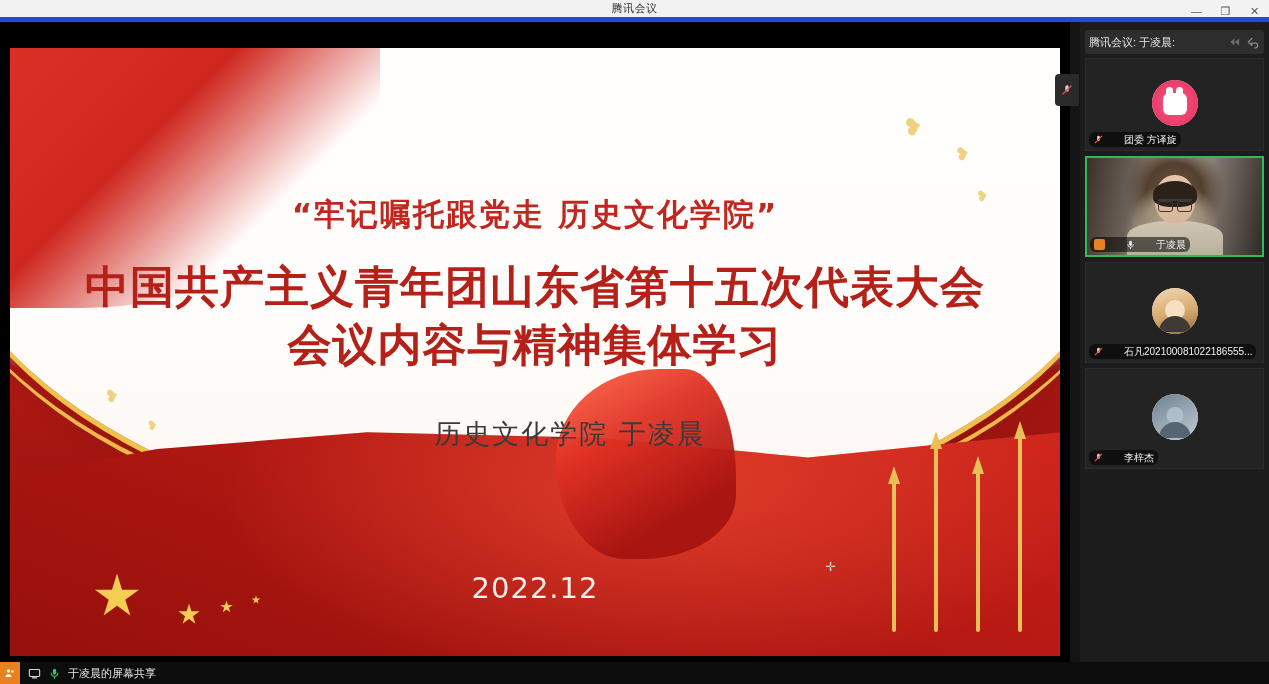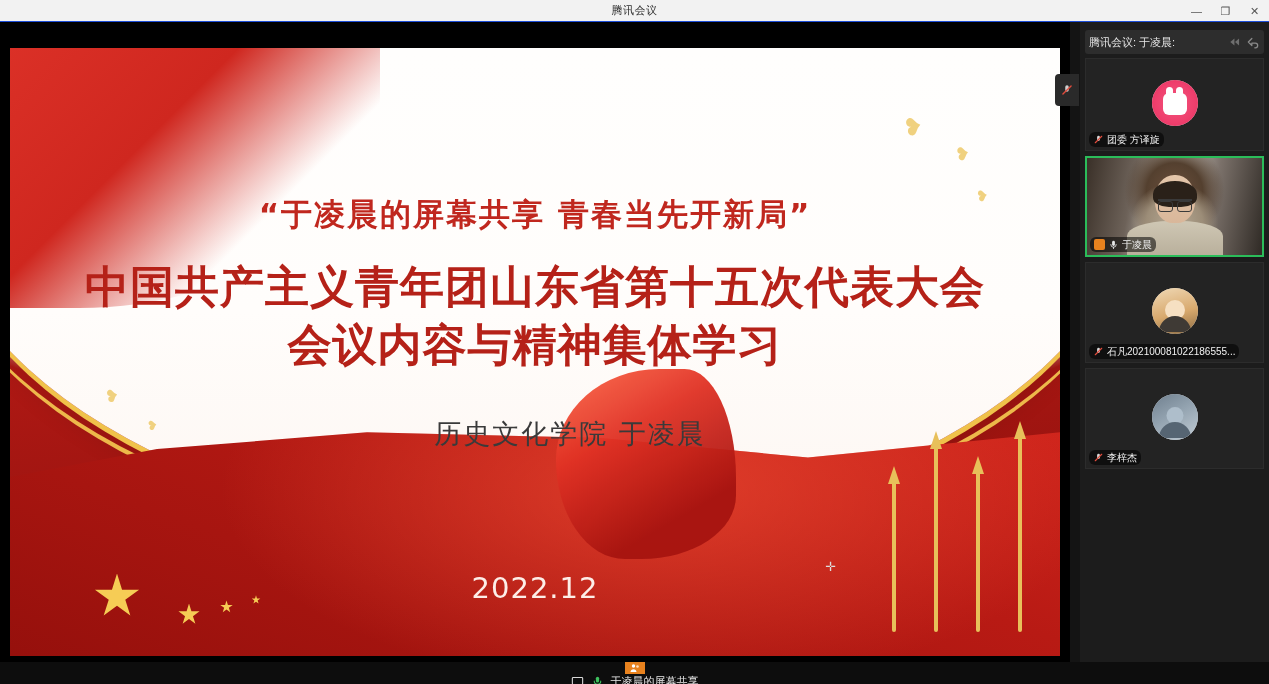--- a/index.html
+++ b/index.html
@@ -5,21 +5,21 @@
   * { margin:0; padding:0; box-sizing:border-box; }
   html,body{
     width:1269px; height:684px; overflow:hidden;
     background:#1a1a1a;
     font-family:"Liberation Sans","DejaVu Sans",sans-serif;
   }
 
   
   #titlebar{
     position:absolute; left:0; top:0; width:1269px; height:22px;
-    background:#f2f2f2; border-bottom:1px solid #1d4ed8;
+    background:#f2f2f2; border-bottom:5px solid #1d4ed8;
     display:flex; align-items:center; justify-content:center;
   }
   #titlebar .title{ font-size:11px; color:#2b2b2b; letter-spacing:.5px; }
   #winbtns{ position:absolute; right:0; top:0; height:22px; display:flex; }
   #winbtns .wb{
     width:29px; height:22px; display:flex; align-items:center; justify-content:center;
     font-size:11px; color:#555;
   }
 
   
@@ -141,21 +141,21 @@
   }
   .tile.active{ border:2px solid #2bbd5a; }
   .tile .avatar{
     position:absolute; left:50%; top:48%; transform:translate(-50%,-50%);
     width:46px; height:46px; border-radius:50%;
     background:#d9d9d9; overflow:hidden;
   }
   .tile .namebar{
     position:absolute; left:3px; bottom:3px; height:15px;
     background:rgba(0,0,0,.55); border-radius:6px;
-    display:flex; align-items:center; gap:3px; padding:0 4px;
+    display:flex; align-items:center; gap:20px; padding:0 4px;
     max-width:168px;
     justify-content:flex-end;
   }
   .tile .namebar .nm{
     font-size:10px; color:#f0f0f0; white-space:nowrap;
     overflow:hidden; text-overflow:ellipsis; max-width:140px;
   }
   .host-badge{
     width:11px; height:11px; background:#e8821e; border-radius:2px;
     display:inline-block; flex:0 0 auto;
@@ -167,21 +167,21 @@
   #mic-tab{
     position:absolute; left:1055px; top:52px; width:24px; height:32px;
     background:#2a2a2a; border-radius:4px 0 0 4px;
     display:flex; align-items:center; justify-content:center;
   }
 
   
   #bottombar{
     position:absolute; left:0; top:640px; width:1269px; height:22px;
     background:#0d0d0d;
-    display:flex; align-items:center;flex-direction:column;
+    display:flex; align-items:center;
   }
   #bb-orange{
     width:20px; height:22px; background:#e8821e;
     display:flex; align-items:center; justify-content:center;
   }
   #bottombar .bb-icons{ display:flex; align-items:center; gap:7px; padding:0 8px; }
   #bottombar .bb-text{ font-size:11px; color:#e8e8e8; }
 
   
   .vid-bg{
@@ -279,21 +279,21 @@
       <div class="spear" style="left:88%;height:185px;"></div>
       <div class="spear" style="left:92%;height:160px;"></div>
       <div class="spear" style="left:96%;height:195px;"></div>
 
       <div class="star" style="left:8%;bottom:6%;width:46px;height:46px;"></div>
       <div class="star" style="left:16%;bottom:5%;width:22px;height:22px;"></div>
       <div class="star" style="left:20%;bottom:7%;width:13px;height:13px;"></div>
       <div class="star" style="left:23%;bottom:8.5%;width:9px;height:9px;"></div>
 
       <div id="slidetext">
-        <div class="quote">“于凌晨的屏幕共享  青春当先开新局”</div>
+        <div class="quote">“牢记嘱托跟党走  历史文化学院”</div>
         <div class="headline">
           <div>中国共产主义青年团山东省第十五次代表大会</div>
           <div>会议内容与精神集体学习</div>
         </div>
         <div class="presenter">历史文化学院  于凌晨</div>
         <div class="slidedate">2022.12</div>
       </div>
 
       <div id="cursor">✛</div>
     </div>

